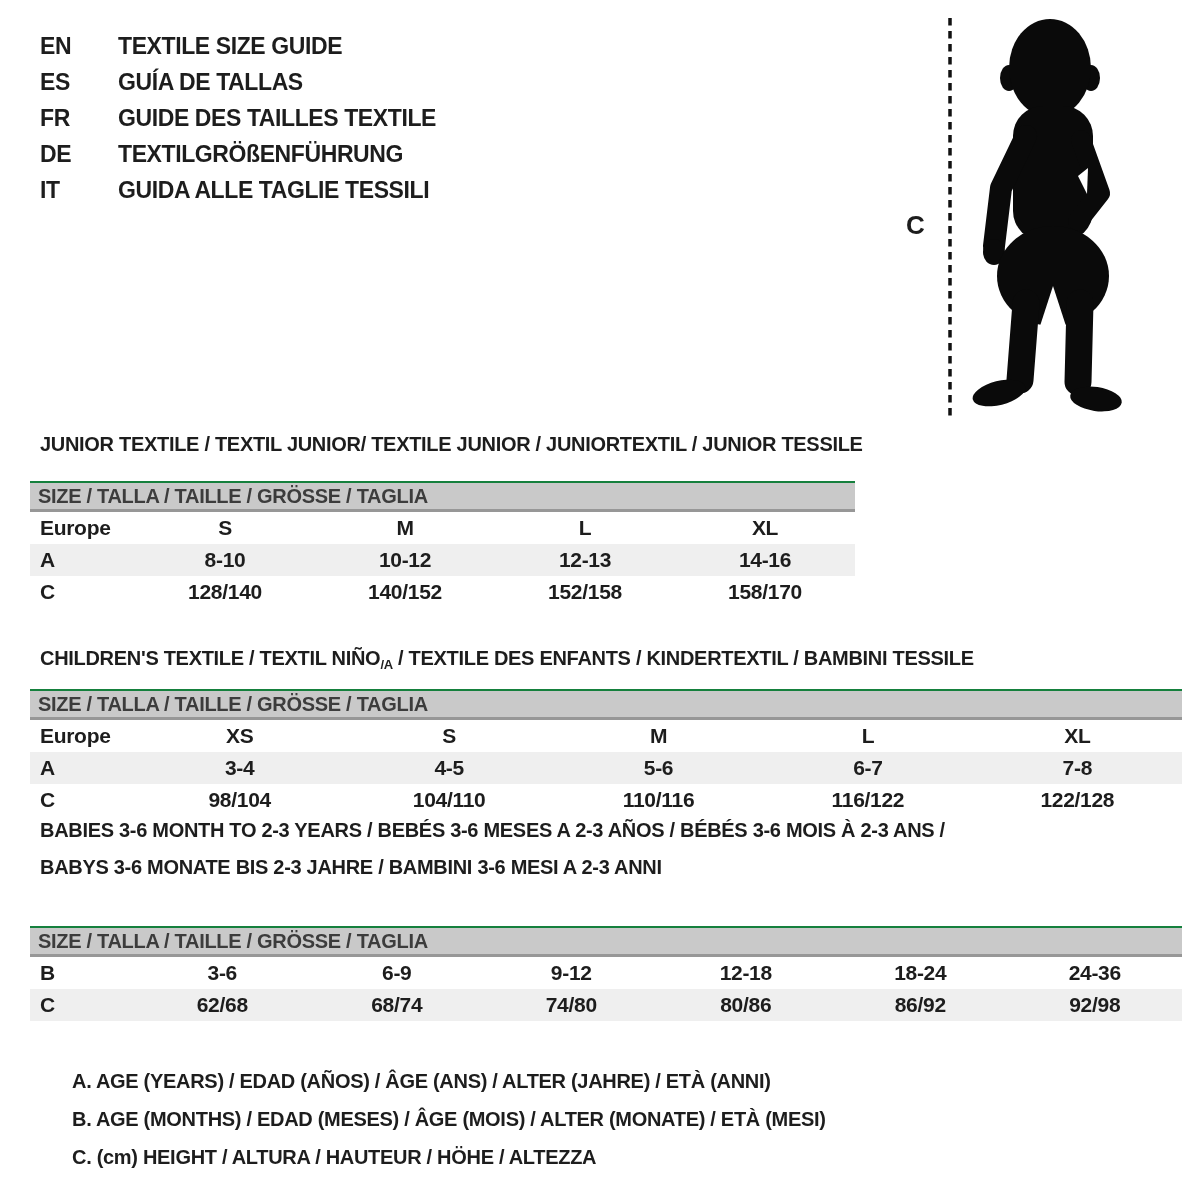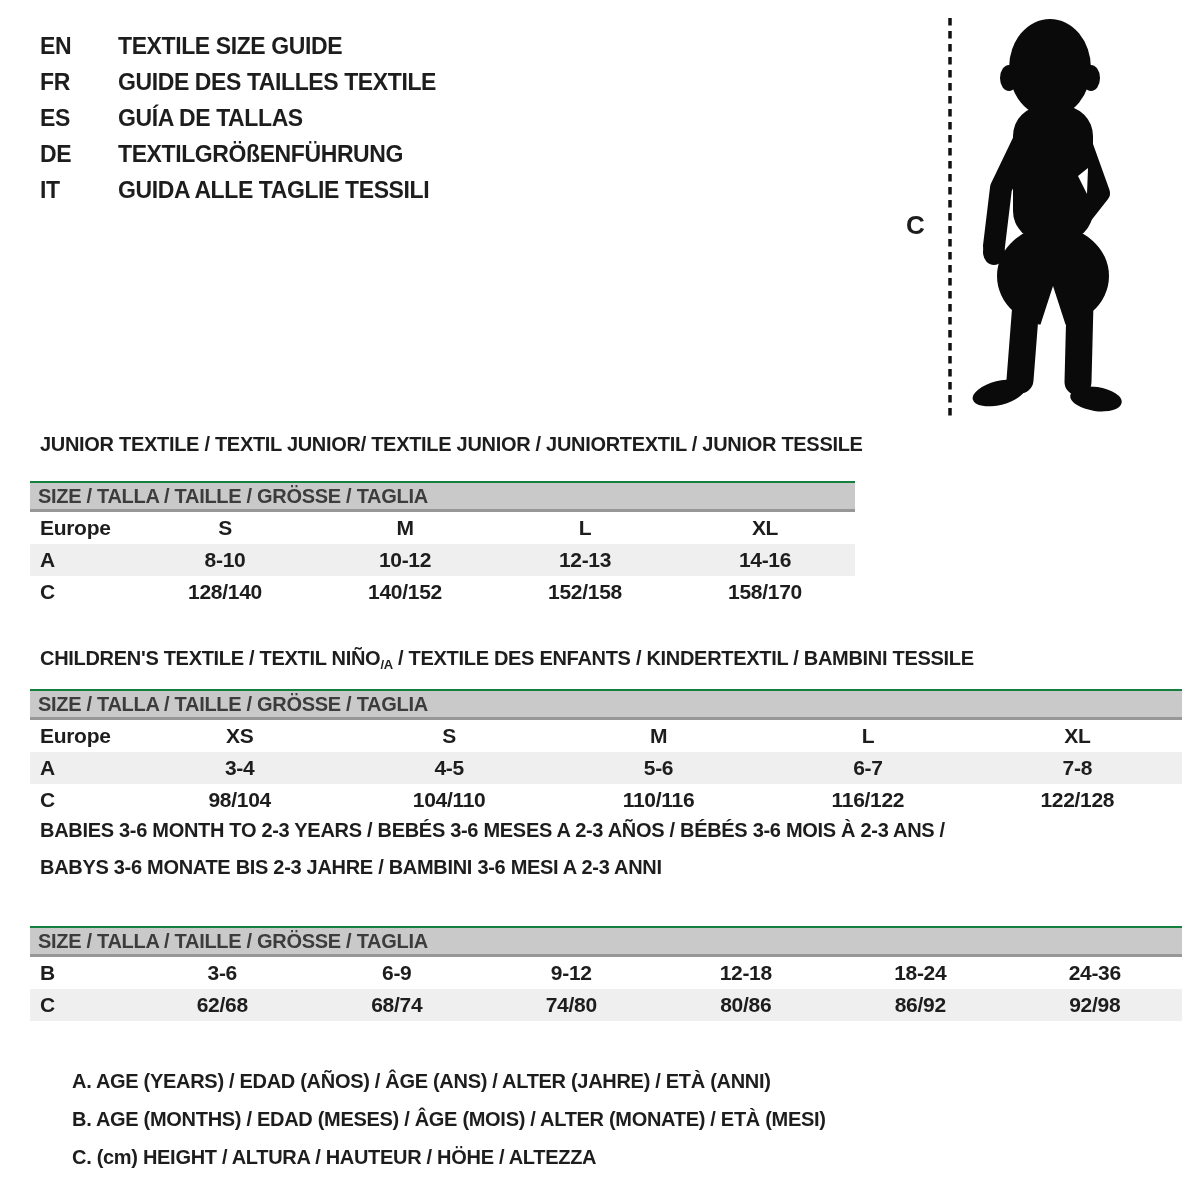--- a/index.html
+++ b/index.html
@@ -54,26 +54,26 @@
 <body>
 
 <div class="page">
 
   <div class="lang-block">
     <div class="lang-row">
       <span class="lang-code">EN</span>
       <span class="lang-title">TEXTILE SIZE GUIDE</span>
     </div>
     <div class="lang-row">
+      <span class="lang-code">ES</span>
+      <span class="lang-title">GUÍA DE TALLAS</span>
+    </div>
+    <div class="lang-row">
       <span class="lang-code">FR</span>
       <span class="lang-title">GUIDE DES TAILLES TEXTILE</span>
-    </div>
-    <div class="lang-row">
-      <span class="lang-code">ES</span>
-      <span class="lang-title">GUÍA DE TALLAS</span>
     </div>
     <div class="lang-row">
       <span class="lang-code">DE</span>
       <span class="lang-title">TEXTILGRÖßENFÜHRUNG</span>
     </div>
     <div class="lang-row">
       <span class="lang-code">IT</span>
       <span class="lang-title">GUIDA ALLE TAGLIE TESSILI</span>
     </div>
   </div>

